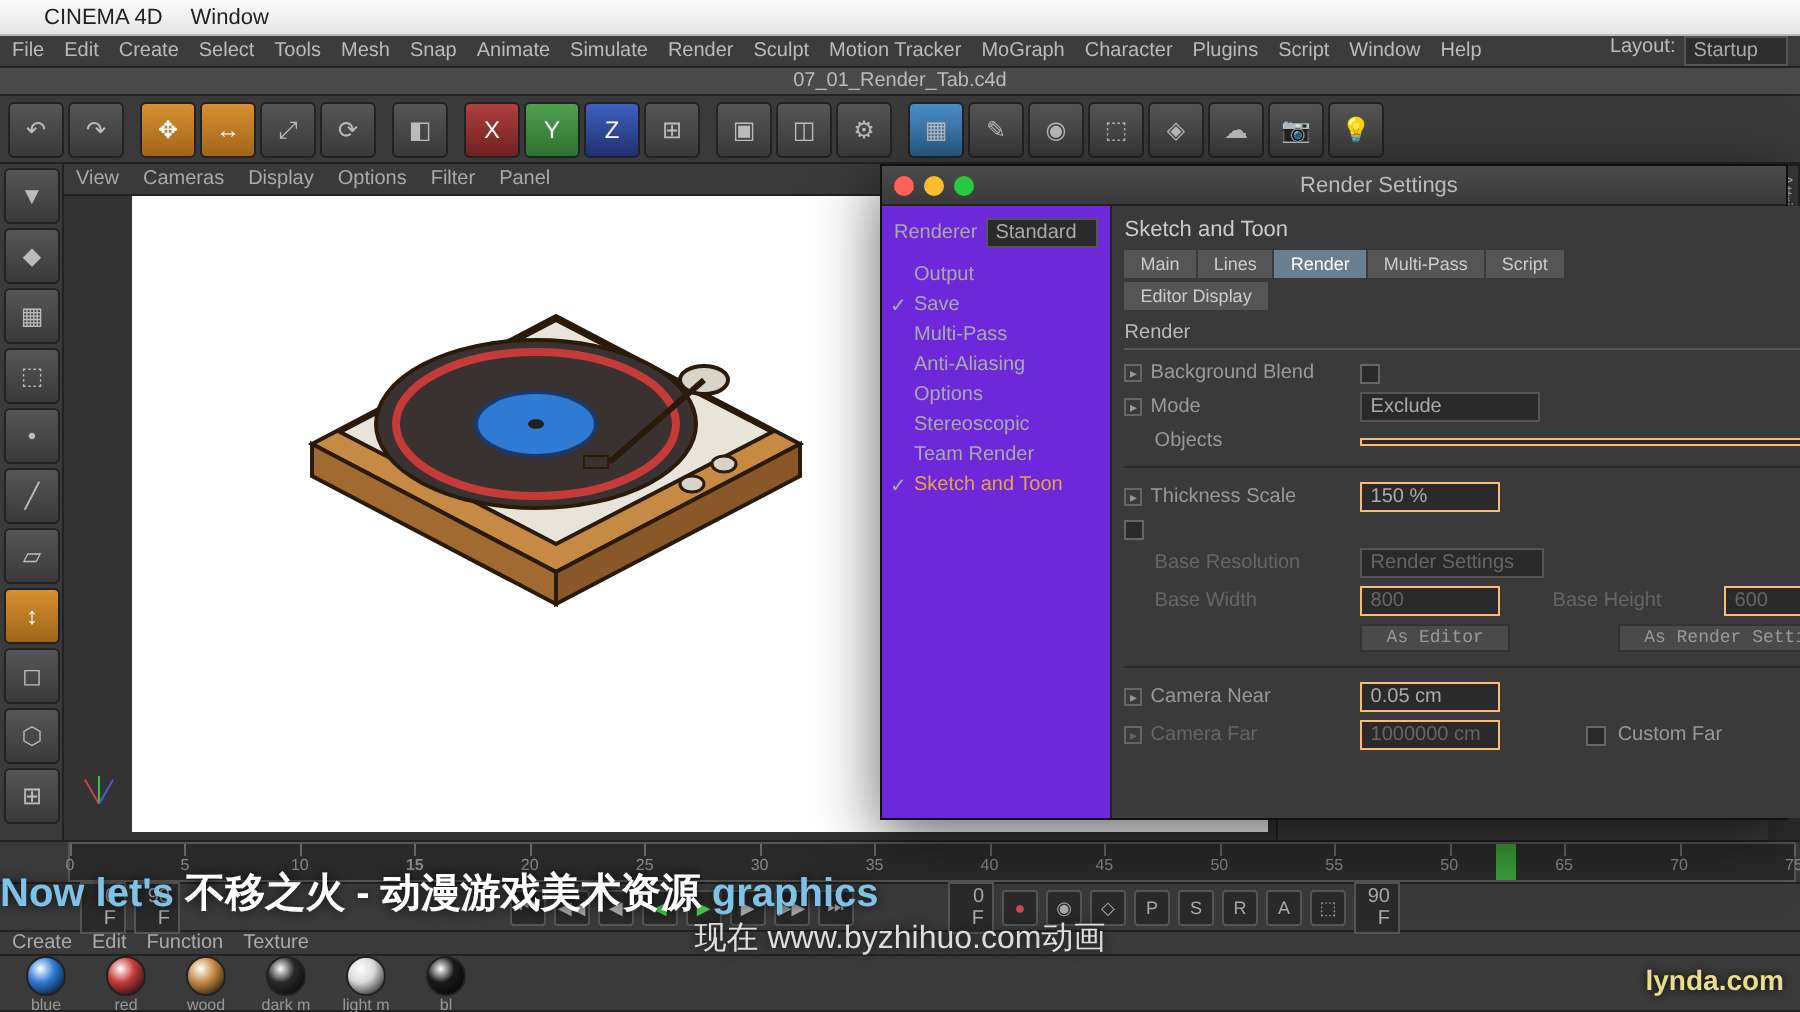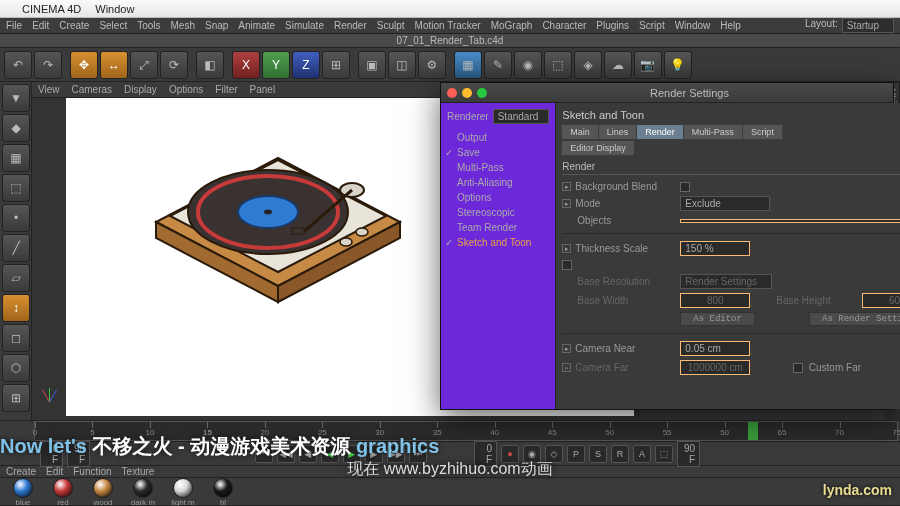--- a/index.html
+++ b/index.html
@@ -106,21 +106,21 @@
 .tab.active { background:#6b7f91; color:#fff; }
 .sub-tab-row { display:flex; gap:1px; margin-bottom:4px; }
 .sec-label { font-size:10px; color:#bbb; padding:2px 0; border-bottom:1px solid #555; margin-bottom:4px; }
 .field-row { display:flex; align-items:center; gap:6px; padding:2px 0; font-size:10px; color:#999; }
 .field-row .lbl { width:112px; display:flex; align-items:center; gap:4px; }
 .field-row .lbl.dim { color:#666; }
 .expander { width:9px; height:9px; border:1px solid #666; display:flex; align-items:center; justify-content:center; font-size:7px; }
 .chk { width:10px; height:10px; border:1px solid #666; background:#2a2a2a; }
 .sel-field { background:#2a2a2a; border:1px solid #555; padding:1px 14px 1px 4px; color:#aaa; min-width:90px; }
 .txt-field { background:#2a2a2a; border:1px solid #fdba74; padding:1px 4px; color:#aaa; min-width:70px; }
-.txt-field.dim { color:#666;text-align:center; }
+.txt-field.dim { color:#666; }
 .row-btn { background:#4a4a4a; border:1px solid #333; padding:1px 12px; font-size:9px; color:#999;font-family:Liberation Mono, monospace; }
 .hr { height:1px; background:#2a2a2a; margin:5px 0; }
 
 
 .subtitle { position:absolute; bottom:46px; width:100%; font-size:20px; color:#7fc2e8; font-weight:bold; text-shadow:0 0 6px rgba(0,0,0,.8); pointer-events:none; }
 .subtitle2 { position:absolute; bottom:26px; width:100%; text-align:center; font-size:16px; color:#ddd; text-shadow:0 0 6px rgba(0,0,0,.8); pointer-events:none; }
 .watermark { position:absolute; bottom:8px; right:8px; font-size:14px; color:#e8dc90; font-weight:bold; text-shadow:0 0 4px rgba(0,0,0,.9); pointer-events:none; }
 
 
 .turntable-svg { position:absolute; top:4px; left:62px; width:300px; height:218px; }

